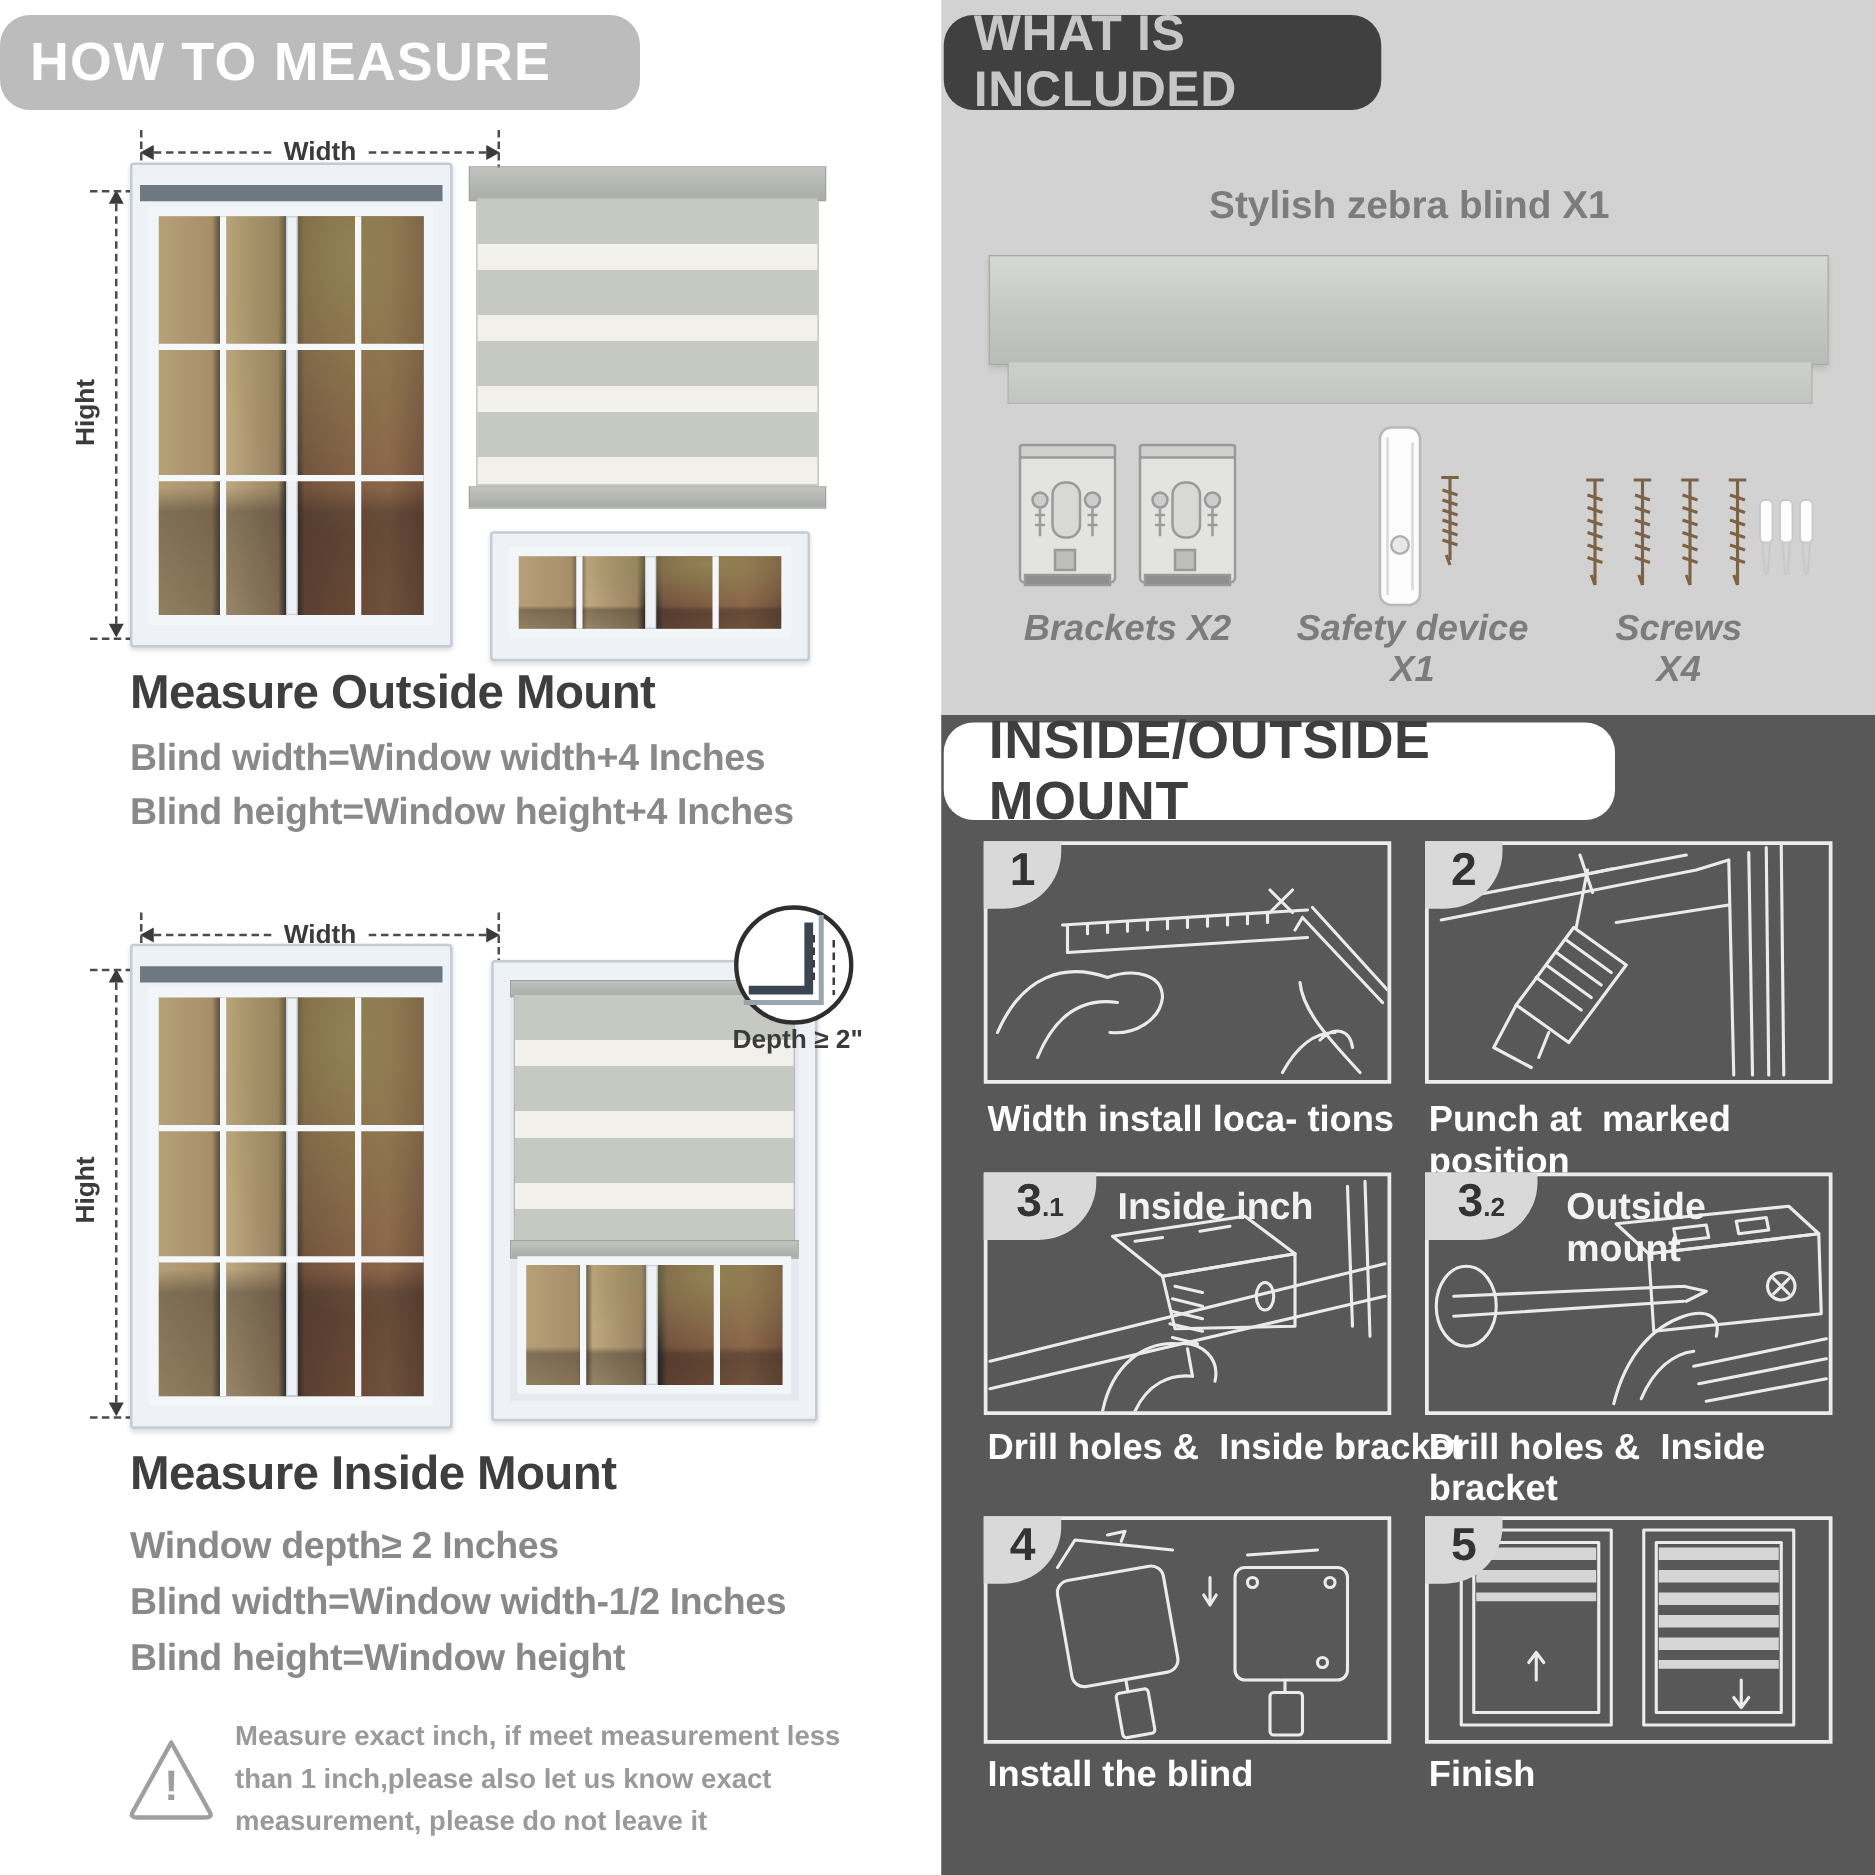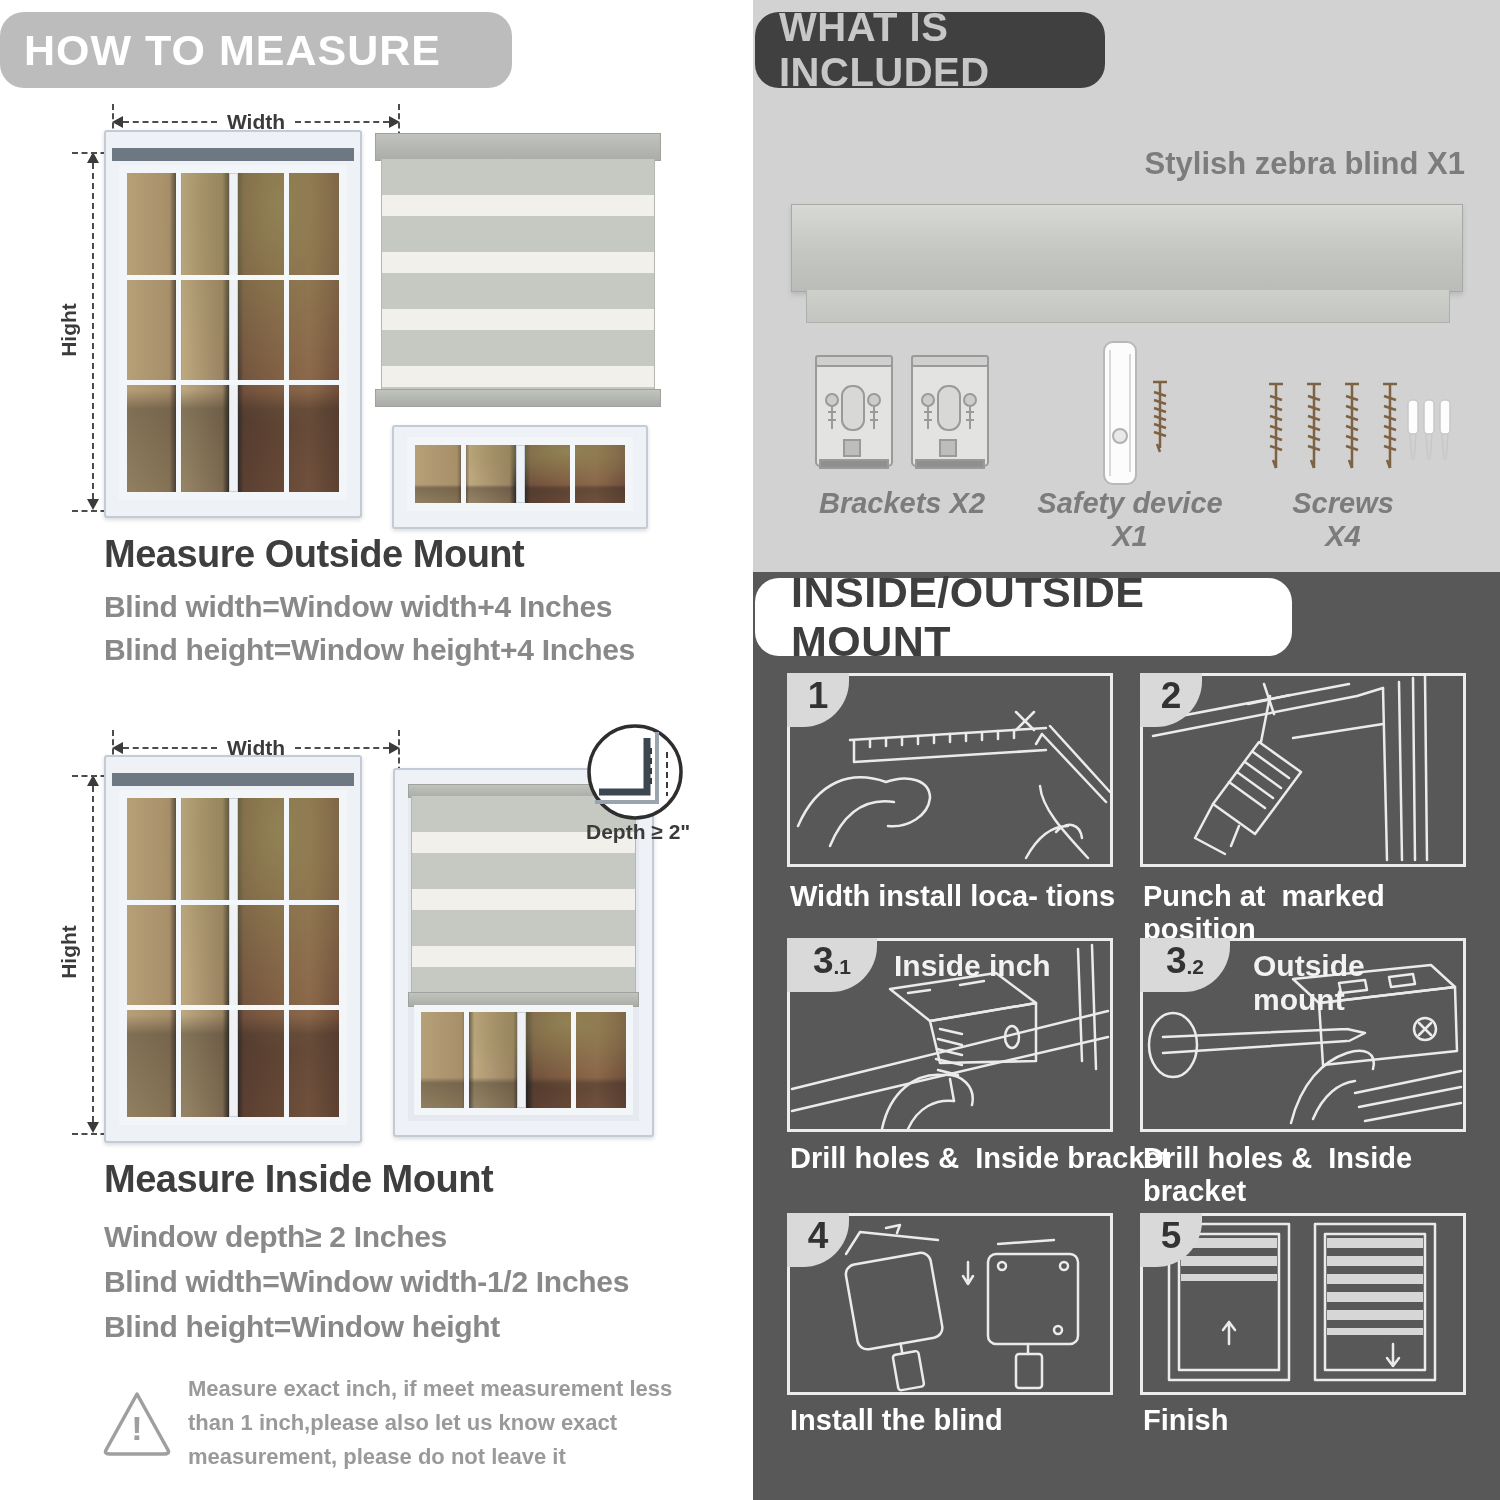--- a/index.html
+++ b/index.html
@@ -57,21 +57,21 @@
   .cassette{background:linear-gradient(180deg,#bfc2bd,#aaada8);border:1px solid #9fa29d;}
   .zebra{background:repeating-linear-gradient(180deg,#c6c8c2 0 36px,#f2f0ea 36px 57px);
          border-left:1px solid #b4b7b2;border-right:1px solid #b4b7b2;}
   .botrail{background:linear-gradient(180deg,#c0c3be,#a8aba6);border:1px solid #9fa29d;}
 
   
   .h2{color:#3e3e3e;font-size:38px;font-weight:700;letter-spacing:-0.5px;}
   .formula{color:#898989;font-size:30px;font-weight:700;letter-spacing:-0.3px;}
   .note{color:#9a9a9a;font-size:22px;font-weight:700;line-height:34px;}
   .item-label{color:#7c7c7c;font-size:29px;font-weight:700;text-align:center;font-style:italic;}
-  .blind-label{color:#7c7c7c;font-size:31px;font-weight:700;text-align:right;}
+  .blind-label{color:#7c7c7c;font-size:31px;font-weight:700;text-align:center;}
 
   
   .depth-label{color:#3b3b3b;font-size:21px;font-weight:700;}
 
   
   .step-box{border:3px solid #ececec;background:#585858;box-sizing:border-box;}
   .badge{position:absolute;top:-3px;left:-3px;background:#d9d9d9;
          border-radius:0 0 46px 0;display:flex;align-items:flex-start;justify-content:center;
          padding-top:4px;box-sizing:border-box;}
   .badge .num{color:#333333;font-size:37px;font-weight:700;line-height:38px;}

